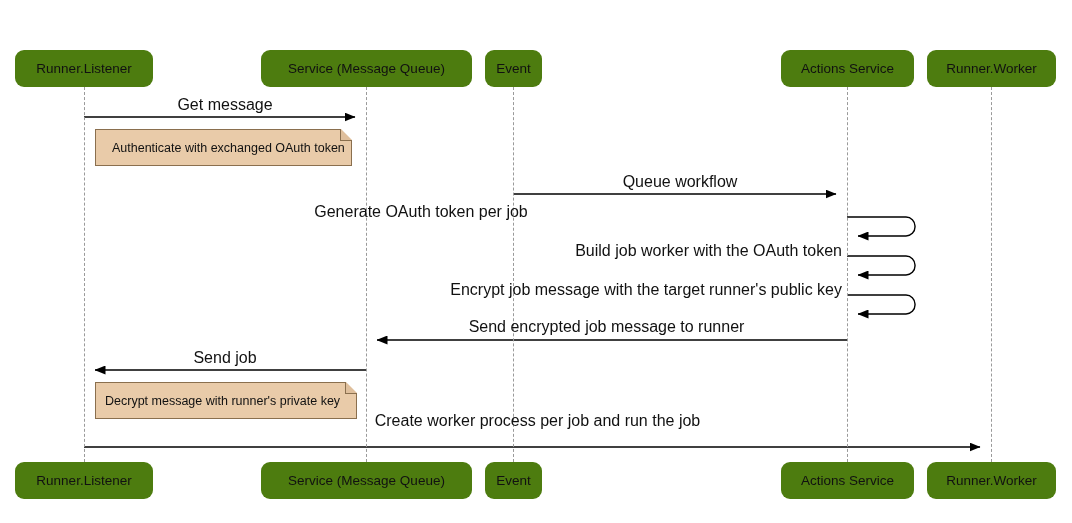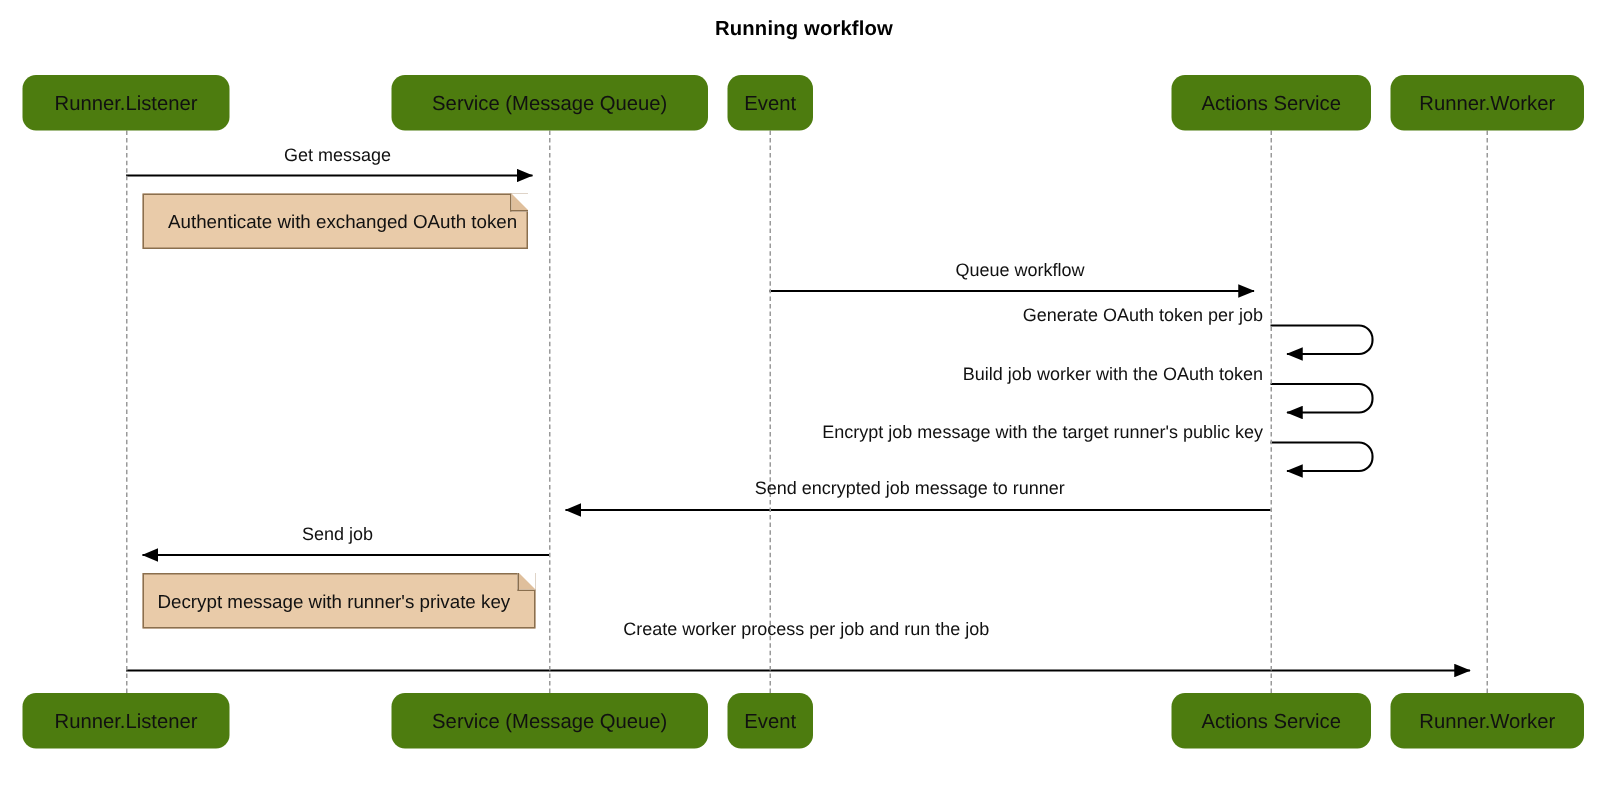--- a/index.html
+++ b/index.html
@@ -15,31 +15,30 @@
   .lifeline{position:absolute;width:0;border-left:1px dashed #9a9a9a;}
   .note{position:absolute;background:#e9cba9;border:1px solid #8a6f4e;
         box-sizing:border-box;font-size:12.5px;color:#111;
         display:flex;align-items:center;padding-left:9px;height:37px;}
   .note:before{content:"";position:absolute;right:-1px;top:-1px;
         width:11px;height:11px;background:#ffffff;
         border-left:1px solid #8a6f4e;border-bottom:1px solid #8a6f4e;
         transform:none;}
   .note:after{content:"";position:absolute;right:-1px;top:-1px;width:0;height:0;
         border-left:11px solid #dfbf9c;border-top:11px solid transparent;}
-  .msg-label{position:absolute;font-size:12px;color:#111;white-space:nowrap;
+  .msg-label{position:absolute;font-size:16px;color:#111;white-space:nowrap;
              text-align:center;}
   svg.layer{position:absolute;left:0;top:0;width:1072px;height:523px;
             pointer-events:none;}
 </style>
 </head>
 <body>
 
 <div id="diagram">
 
-  <div class="title">Running workflow</div>
 
   <svg class="layer" viewBox="0 0 1072 523" xmlns="http://www.w3.org/2000/svg">
     <defs>
       <marker id="ah-r" markerWidth="11" markerHeight="9" refX="10.5" refY="4.5" orient="auto" markerUnits="userSpaceOnUse">
         <path d="M0,0 L11,4.5 L0,9 z" fill="#000"></path>
       </marker>
       <marker id="ah-l" markerWidth="11" markerHeight="9" refX="10.5" refY="4.5" orient="auto" markerUnits="userSpaceOnUse">
         <path d="M0,0 L11,4.5 L0,9 z" fill="#000"></path>
       </marker>
     </defs>
@@ -100,21 +99,21 @@
       <div class="note" style="left: 95px; top: 129px; width: 257px; padding-left: 16px;">
         <span>Authenticate with exchanged OAuth token</span>
       </div>
       <div class="note" style="left: 95px; top: 382px; width: 262px; text-align: right;">
         <span>Decrypt message with runner's private key</span>
       </div>
     </div>
   <div id="labels">
       <div class="msg-label" style="left: 84px; width: 282px; top: 96px;">Get message</div>
       <div class="msg-label" style="left: 513px; width: 334px; top: 173px;">Queue workflow</div>
-      <div class="msg-label" style="left: 0px; width: 842px; text-align: right; top: 203px;">Generate OAuth token per job</div>
+      <div class="msg-label" style="left: 0px; width: 842px; top: 203px;">Generate OAuth token per job</div>
       <div class="msg-label" style="left: 0px; width: 842px; text-align: right; top: 242px;">Build job worker with the OAuth token</div>
       <div class="msg-label" style="left: 0px; width: 842px; text-align: right; top: 281px;">Encrypt job message with the target runner's public key</div>
       <div class="msg-label" style="left: 366px; width: 481px; top: 318px;">Send encrypted job message to runner</div>
       <div class="msg-label" style="left: 84px; width: 282px; top: 349px;">Send job</div>
       <div class="msg-label" style="left: 84px; width: 907px; top: 412px; text-align: center;">Create worker process per job and run the job</div>
     </div>
 
 </div>
 
 </body></html>

